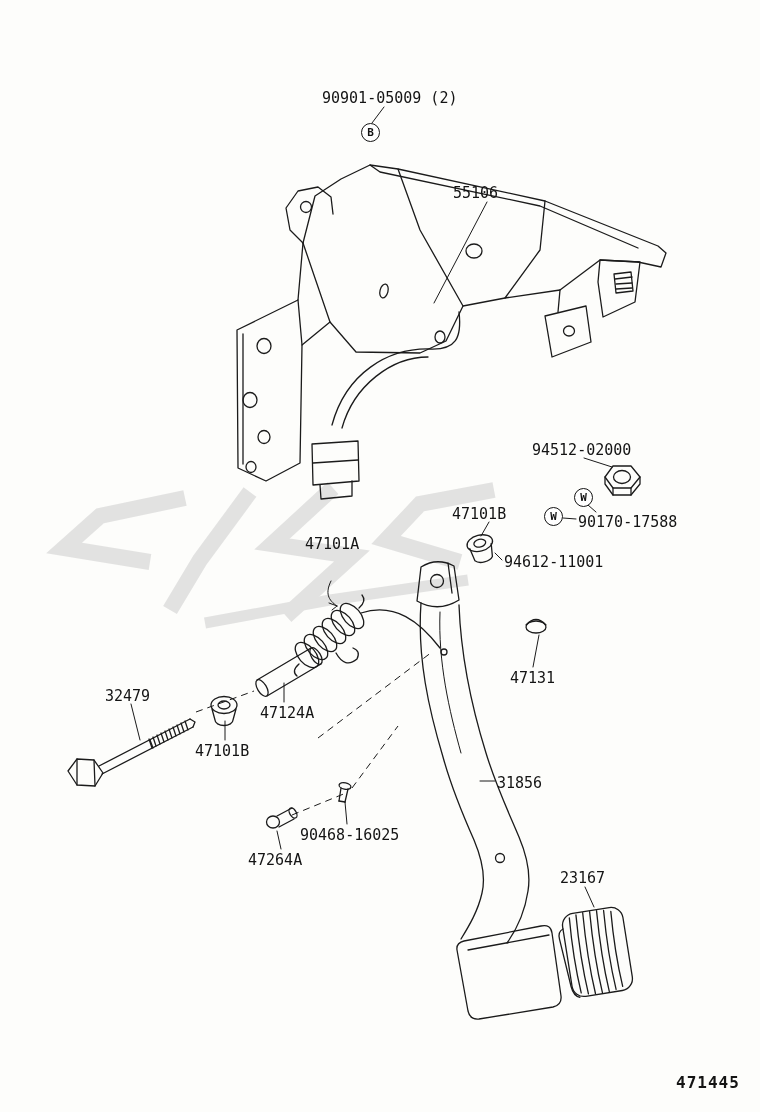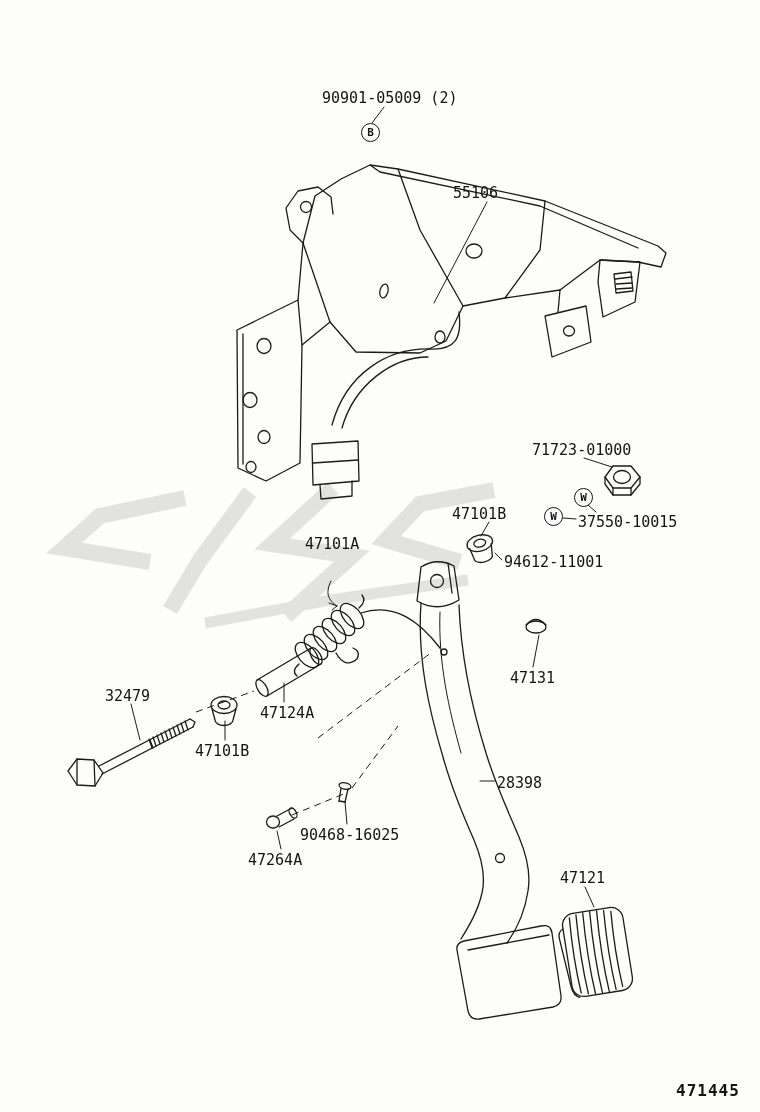--- a/index.html
+++ b/index.html
@@ -28,21 +28,20 @@
     display: flex; align-items: center; justify-content: center;
     font-size: 11px; font-weight: bold;
     color: #141414; background: #ffffff;
   }
   .diagram-number {
     position: absolute;
     font-size: 16px;
     font-weight: bold;
     color: #141414;
     letter-spacing: 1px;
-    margin-top: 8px;
   }
 </style>
 </head>
 <body>
 
 <div class="stage">
 
   <svg class="art" viewBox="0 0 760 1112" xmlns="http://www.w3.org/2000/svg">
 
     <g stroke="#c9c9c9" stroke-width="16" fill="none" opacity="0.5" stroke-linecap="butt" stroke-linejoin="miter">
@@ -202,33 +201,33 @@
       <path d="M225,740 L225,721"></path>
       <path d="M495,781 L480,781"></path>
       <path d="M347,824 L345,802"></path>
       <path d="M281,849 L277,831"></path>
       <path d="M585,887 L594,907"></path>
     </g>
   </svg>
 
   <div class="part-label" style="left:322px;top:90px">90901-05009 (2)</div>
   <div class="part-label" style="left:453px;top:185px">55106</div>
-  <div class="part-label" style="left:532px;top:442px">71723-01000</div>
+  <div class="part-label" style="left:532px;top:442px">94512-02000</div>
   <div class="part-label" style="left:452px;top:506px">47101B</div>
-  <div class="part-label" style="left:578px;top:514px">37550-10015</div>
+  <div class="part-label" style="left:578px;top:514px">90170-17588</div>
   <div class="part-label" style="left:504px;top:554px">94612-11001</div>
   <div class="part-label" style="left:305px;top:536px">47101A</div>
   <div class="part-label" style="left:510px;top:670px">47131</div>
   <div class="part-label" style="left:105px;top:688px">32479</div>
   <div class="part-label" style="left:260px;top:705px">47124A</div>
   <div class="part-label" style="left:195px;top:743px">47101B</div>
-  <div class="part-label" style="left:497px;top:775px">28398</div>
+  <div class="part-label" style="left:497px;top:775px">31856</div>
   <div class="part-label" style="left:300px;top:827px">90468-16025</div>
   <div class="part-label" style="left:248px;top:852px">47264A</div>
-  <div class="part-label" style="left:560px;top:870px">47121</div>
+  <div class="part-label" style="left:560px;top:870px">23167</div>
 
   <div class="marker" style="left:361px;top:123px">B</div>
   <div class="marker" style="left:574px;top:488px">W</div>
   <div class="marker" style="left:544px;top:507px">W</div>
 
   <div class="diagram-number" style="left:676px;top:1073px">471445</div>
 
 </div>
 
 </body></html>

